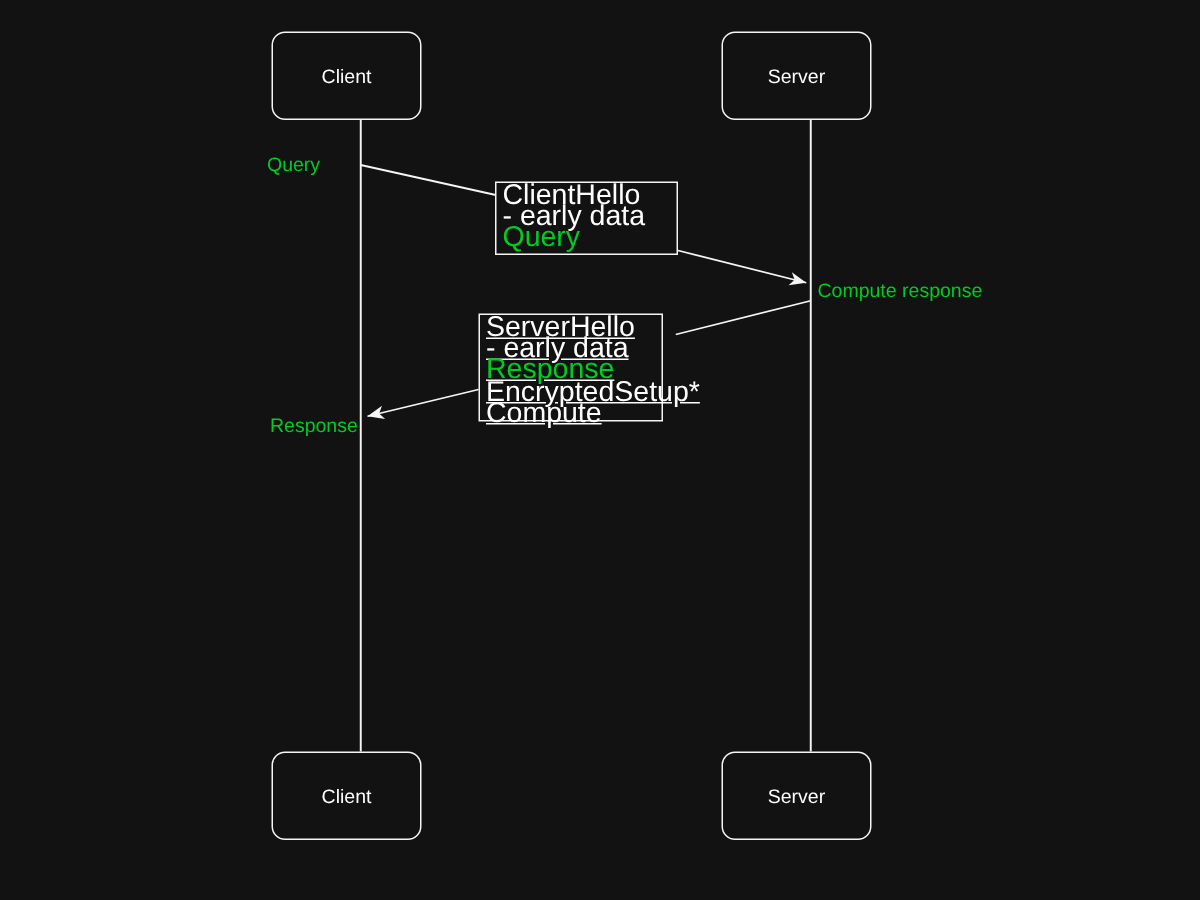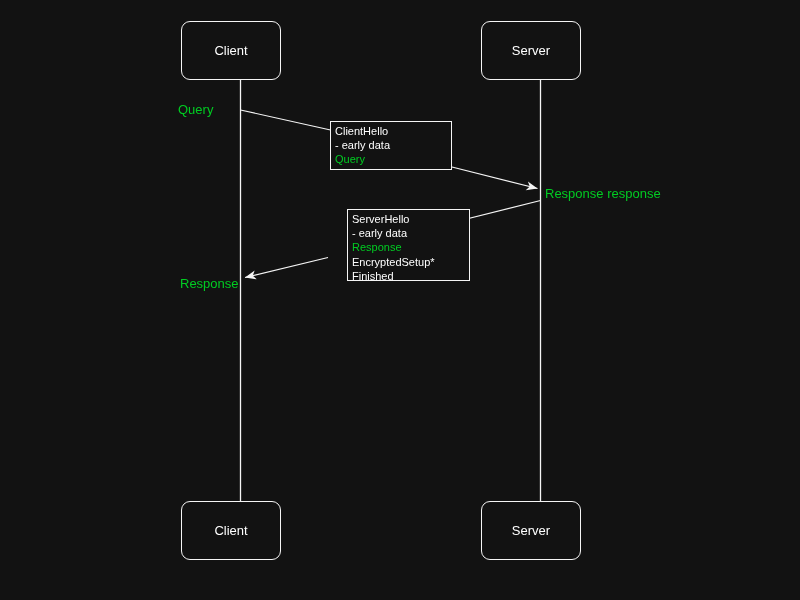--- a/index.html
+++ b/index.html
@@ -34,21 +34,21 @@
     font-size: 13px;
     background: transparent;
   }
   .msgbox {
     position: absolute;
     border: 1.4px solid var(--stroke, #f5f5f5);
     box-sizing: border-box;
     background: var(--bg, #121212);
     padding: 2px 0 16px 4px;
     color: var(--text, #ffffff);
-    font-size: 11px;
+    font-size: 19px;
     line-height: 14.2px;
     white-space: nowrap;
   }
   .green { color: var(--green, #00cc22); }
   .note-label {
     position: absolute;
     font-size: 13px;
     line-height: 14px;
     color: var(--green, #00cc22);
     white-space: nowrap;
@@ -88,25 +88,25 @@
   <div class="actor-box" style="left:481px; top:501px;">
     <span>Server</span>
   </div>
 
   <div class="msgbox" style="left:330px; top:120.5px; width:121.5px; height:49.5px;">
     <div>ClientHello</div>
     <div>- early data</div>
     <div class="green">Query</div>
   </div>
 
-  <div class="msgbox" style="left:347px; top:209px; width:123px; height:71.5px;">
+  <div class="msgbox" style="left:319px; top:209px; width:123px; height:71.5px;text-decoration:underline;">
     <div>ServerHello</div>
     <div>- early data</div>
     <div class="green">Response</div>
     <div>EncryptedSetup*</div>
-    <div>Finished</div>
+    <div>Compute</div>
   </div>
 
   <div class="note-label" style="left:178px; top:103px;">Query</div>
-  <div class="note-label" style="left:545px; top:187px;">Response response</div>
+  <div class="note-label" style="left:545px; top:187px;">Compute response</div>
   <div class="note-label" style="left:180px; top:277px;">Response</div>
 
 </div>
 
 </body></html>

